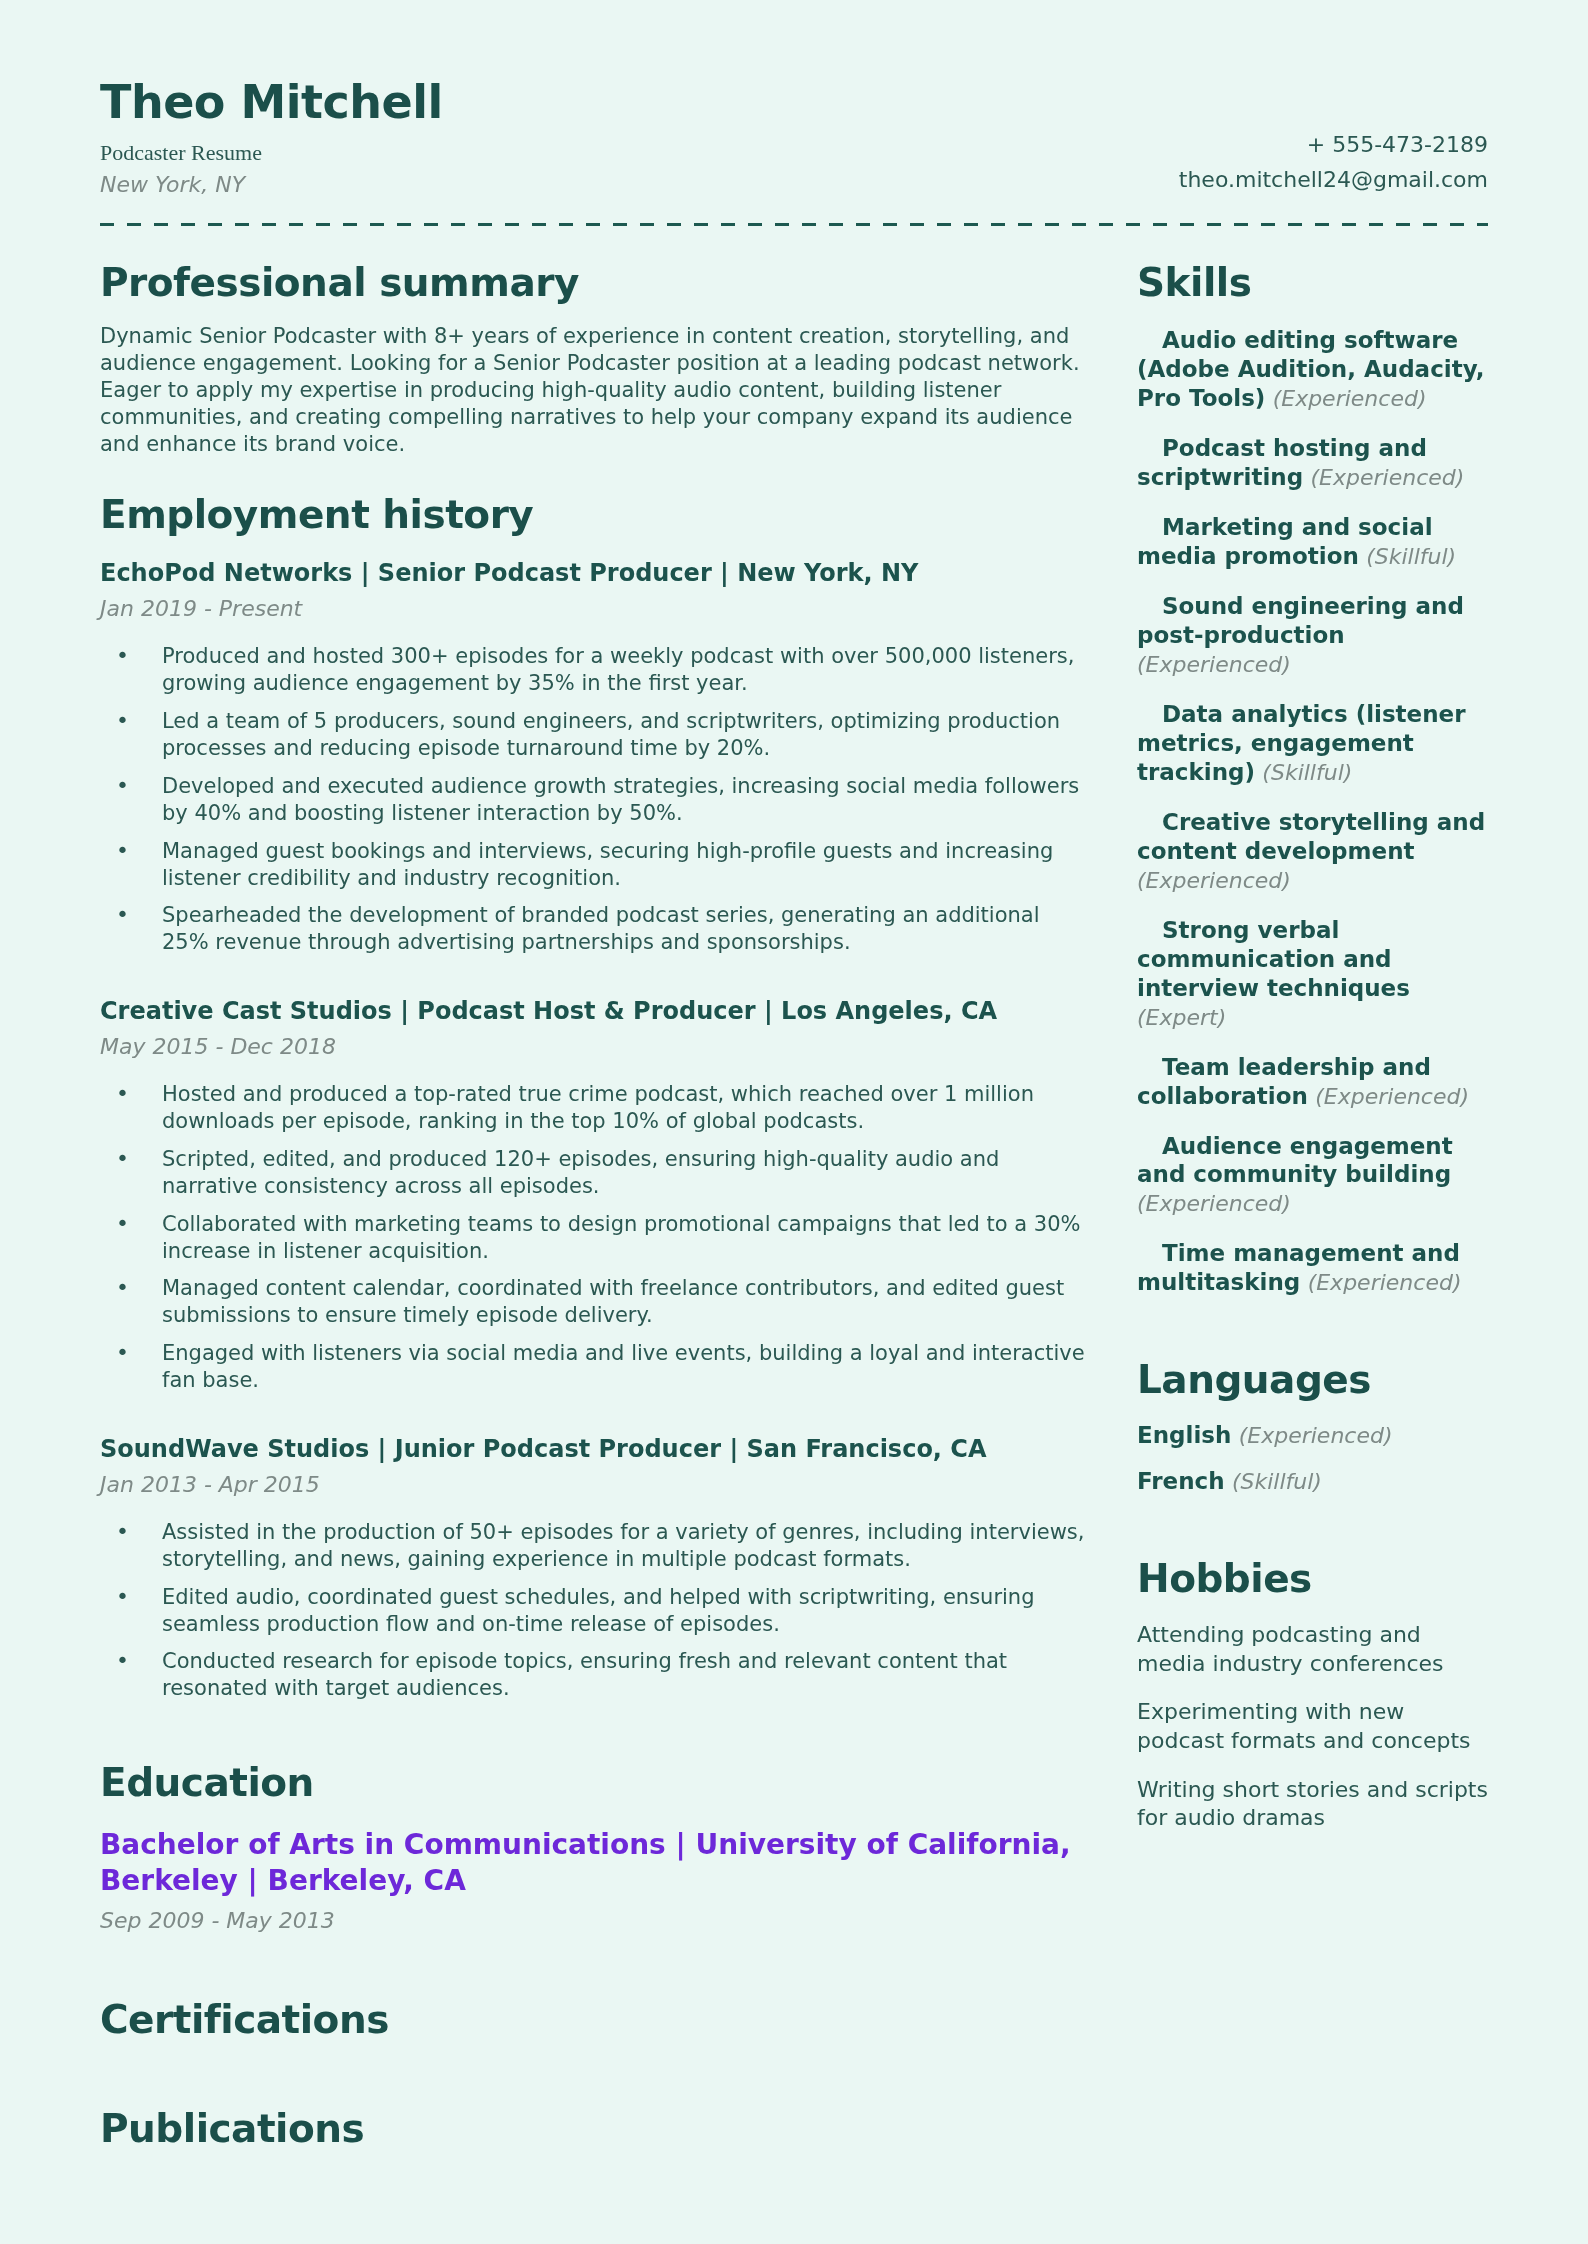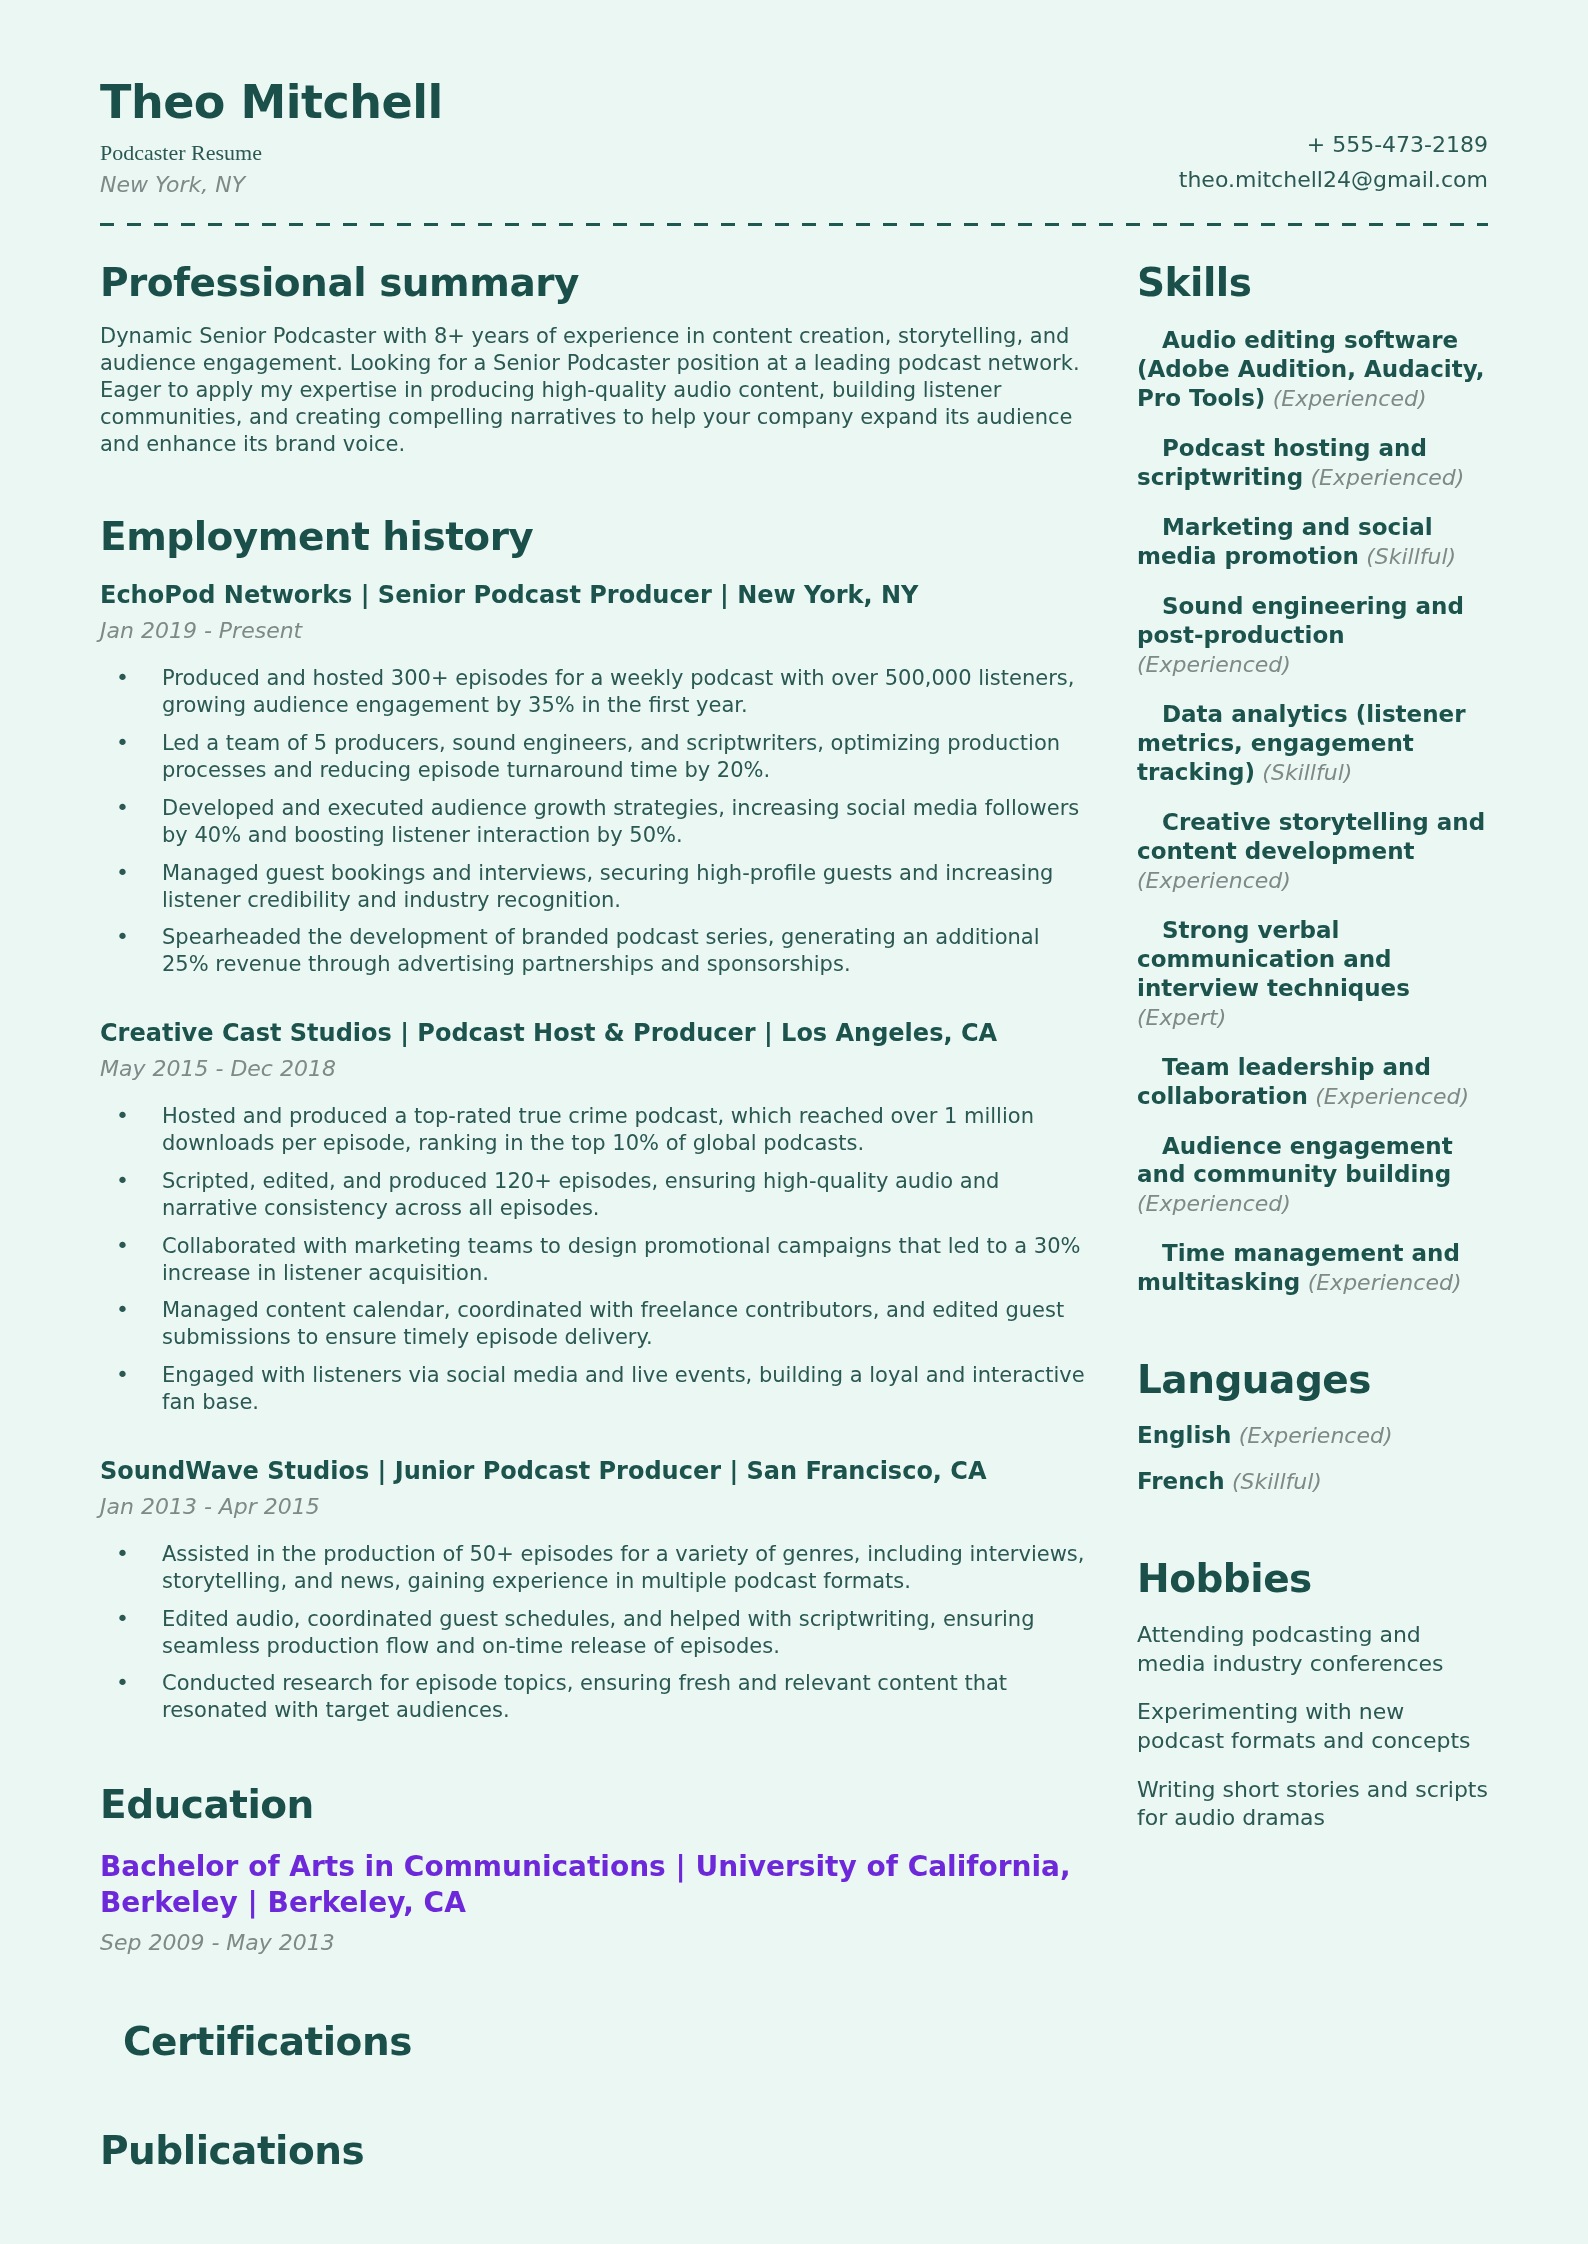--- a/index.html
+++ b/index.html
@@ -45,21 +45,21 @@
     font-size: 39px;
     font-weight: bold;
     color: #1b4f4a;
     letter-spacing: -0.5px;
     line-height: 1.1;
   }
 
   
   .summary-text { font-size: 21px; line-height: 1.28; margin-top: 18px; }
 
-  .employment-section { margin-top: 58px; }
+  .employment-section { margin-top: 36px; }
   .job { margin-top: 22px; margin-bottom: 40px; }
   .job:last-child { margin-bottom: 0; }
   .job-title { font-size: 24px; font-weight: bold; color: #1c534d; line-height: 1.25; }
   .job-dates, .edu-dates { font-size: 22px; font-style: italic; color: #7e8a87; margin-top: 8px; }
   ul.bullets { list-style: none; margin-top: 22px; }
   ul.bullets li {
     position: relative;
     padding-left: 62px;
     font-size: 21px;
     line-height: 1.28;
@@ -70,21 +70,21 @@
     position: absolute;
     left: 16px;
     top: -1px;
     font-size: 22px;
     color: #2b5852;
   }
 
   .education-section { margin-top: 60px; }
   .degree-title { font-size: 28px; font-weight: bold; color: #6d28d9; line-height: 1.3; margin-top: 22px; }
 
-  .certifications-section { margin-top: 66px; margin-left: 23px; }
+  .certifications-section { margin-top: 66px; }
   .certifications-section ul.bullets, .publications-section ul.bullets { margin-top: 20px; }
   .publications-section { margin-top: 66px; }
 
   
   .sidebar { font-size: 22px; }
   .skill-item { margin-top: 21px; font-size: 23px; line-height: 1.26; }
   .skill-name { font-weight: bold; color: #1c534d; margin-left: 25px; }
   .skill-level, .lang-level { font-style: italic; color: #7e8a87; font-size: 22px; font-weight: normal; }
   .languages-section { margin-top: 62px; }
   .lang-item { margin-top: 20px; font-size: 23px; }

